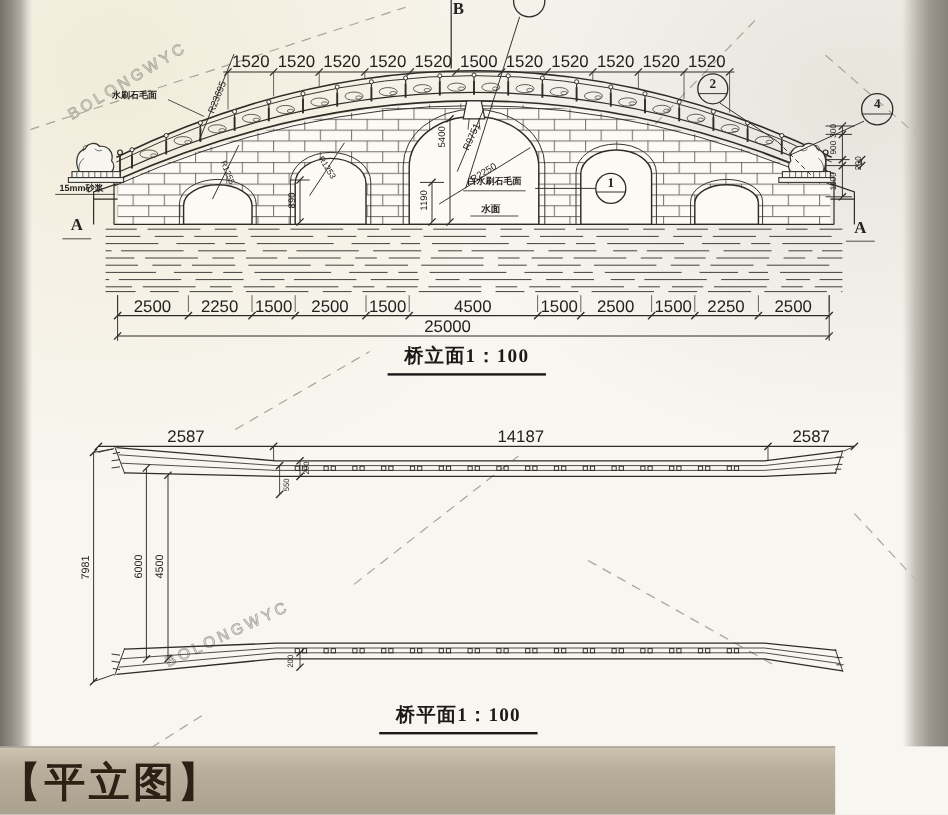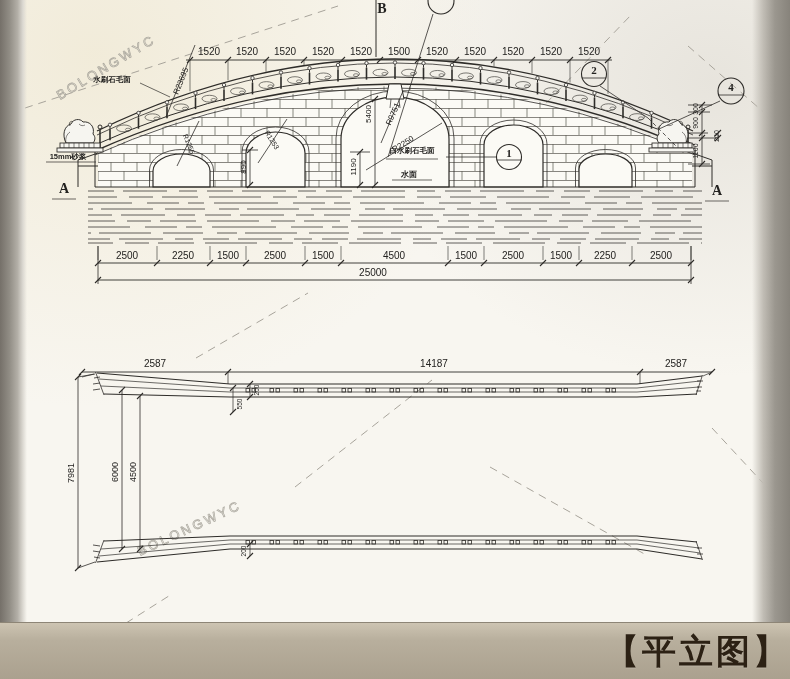--- a/index.html
+++ b/index.html
@@ -5,33 +5,33 @@
   html,body{margin:0;padding:0;background:#e8e6e0;}
   .stage{position:relative;width:790px;height:679px;overflow:hidden;
     background:#f8f6f0;
     background-image:radial-gradient(ellipse at 12% 8%, rgba(235,225,195,.5), rgba(0,0,0,0) 40%),
                      radial-gradient(ellipse at 90% 12%, rgba(200,195,185,.35), rgba(0,0,0,0) 35%);
     font-family:"Liberation Sans",sans-serif;}
   svg{position:absolute;left:0;top:0;z-index:1;}
   .edge{position:absolute;top:0;height:622px;z-index:4;}
   .edge.left{left:0;width:27px;background:linear-gradient(90deg,#757069 0%,#918d85 35%,#b3afa7 65%,#dcd9d2 85%,rgba(248,246,240,0) 100%);}
   .edge.right{right:0;width:38px;background:linear-gradient(270deg,#87837b 0%,#9b978f 40%,#c0bcb4 70%,rgba(248,246,240,0) 100%);}
-  .s{position:absolute;transform:translate(-50%,-50%);font-size:10px;color:#232220;white-space:nowrap;z-index:3;letter-spacing:0px;}
+  .s{position:absolute;transform:translate(-50%,-50%);font-size:14px;color:#232220;white-space:nowrap;z-index:3;letter-spacing:0px;}
   .r{transform:translate(-50%,-50%) rotate(-90deg);}
   .f8{font-size:8px;} .f7{font-size:7px;} .f6{font-size:6.5px;} .f9{font-size:9px;}
   .bold{font-weight:bold;font-family:Liberation Mono, monospace;}
   .note{font-size:7.5px;font-weight:bold;}
   .title{position:absolute;transform:translate(-50%,-50%);font-family:"Liberation Serif",serif;
     font-weight:bold;font-size:16px;color:#1b1a18;border-bottom:2px solid #1b1a18;
     padding:0 14px 3px 14px;white-space:nowrap;z-index:3;letter-spacing:1px;}
   .section{font-family:"Liberation Serif",serif;font-weight:bold;font-size:14px;}
   .balloon-num{font-family:"Liberation Serif",serif;font-weight:bold;font-size:11px;}
-  .caption-bar{position:absolute;left:0;top:622px;width:790px;height:57px;z-index:5;
+  .caption-bar{position:absolute;left:0;top:622px;width:696px;height:57px;z-index:5;
     background:linear-gradient(180deg,#cdc4b2 0%,#b8af9d 30%,#aaa08e 100%);
-    border-top:1px solid #8d8576;display:flex;align-items:center;justify-content:flex-end;}
+    border-top:1px solid #8d8576;display:flex;align-items:center;justify-content:flex-start;}
   .caption-text{font-size:34px;font-weight:bold;color:#2c2114;letter-spacing:3px;
     font-family:"Liberation Sans",sans-serif;text-shadow:0 1px 0 rgba(255,255,255,.15);}
 </style>
 </head>
 <body>
 
 <div class="stage">
 
 <svg id="dw" width="790" height="622" viewBox="0 0 790 622">
   <defs>
@@ -507,20 +507,22 @@
   <span class="s f8 bold" style="left:409px;top:174px">水面</span>
 
   <span class="s section" style="left:382px;top:9px">B</span>
   <span class="s section" style="left:64px;top:189px">A</span>
   <span class="s section" style="left:717px;top:191px">A</span>
 
   <span class="s balloon-num" style="left:509px;top:153px">1</span>
   <span class="s balloon-num" style="left:594px;top:70px">2</span>
   <span class="s balloon-num" style="left:731px;top:87px">4</span>
 
+  <span class="title" style="left:389px;top:300px">桥立面1：100</span>
+  <span class="title" style="left:382px;top:599px">桥平面1：100</span>
 
   <span class="s" style="left:155px;top:363px">2587</span>
   <span class="s" style="left:434px;top:363px">14187</span>
   <span class="s" style="left:676px;top:363px">2587</span>
 
   <span class="s r f9" style="left:71px;top:473px">7981</span>
   <span class="s r f9" style="left:115px;top:472px">6000</span>
   <span class="s r f9" style="left:133px;top:472px">4500</span>
 
   <span class="s r f6" style="left:256px;top:390px">200</span>

